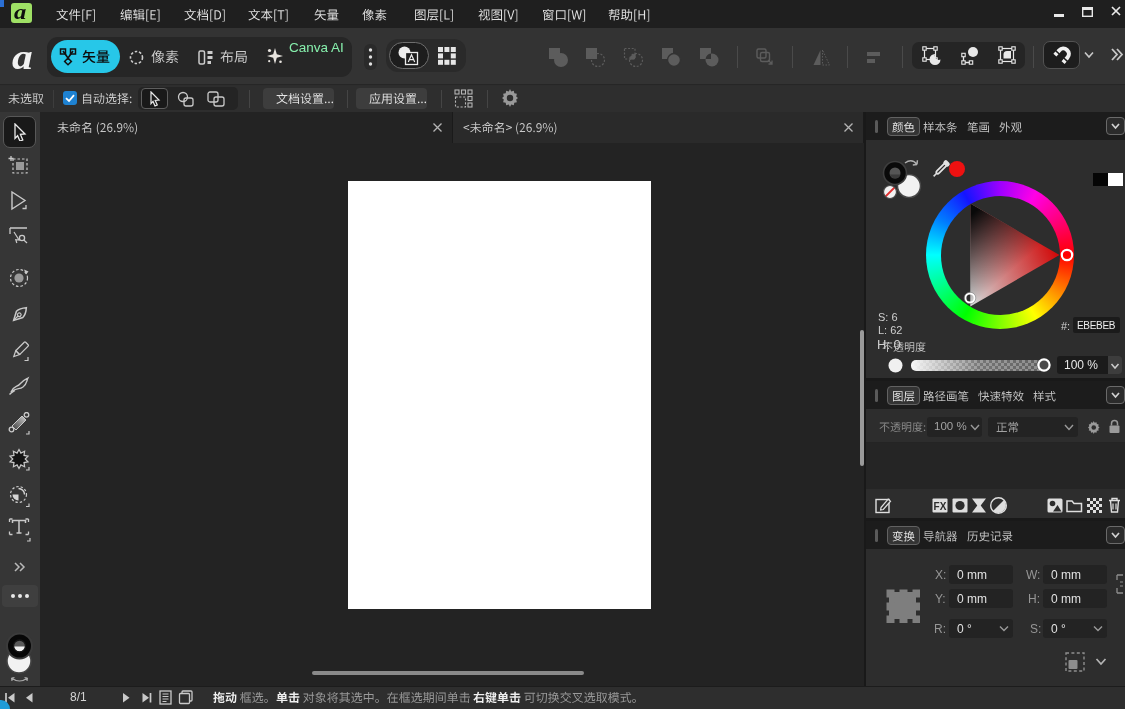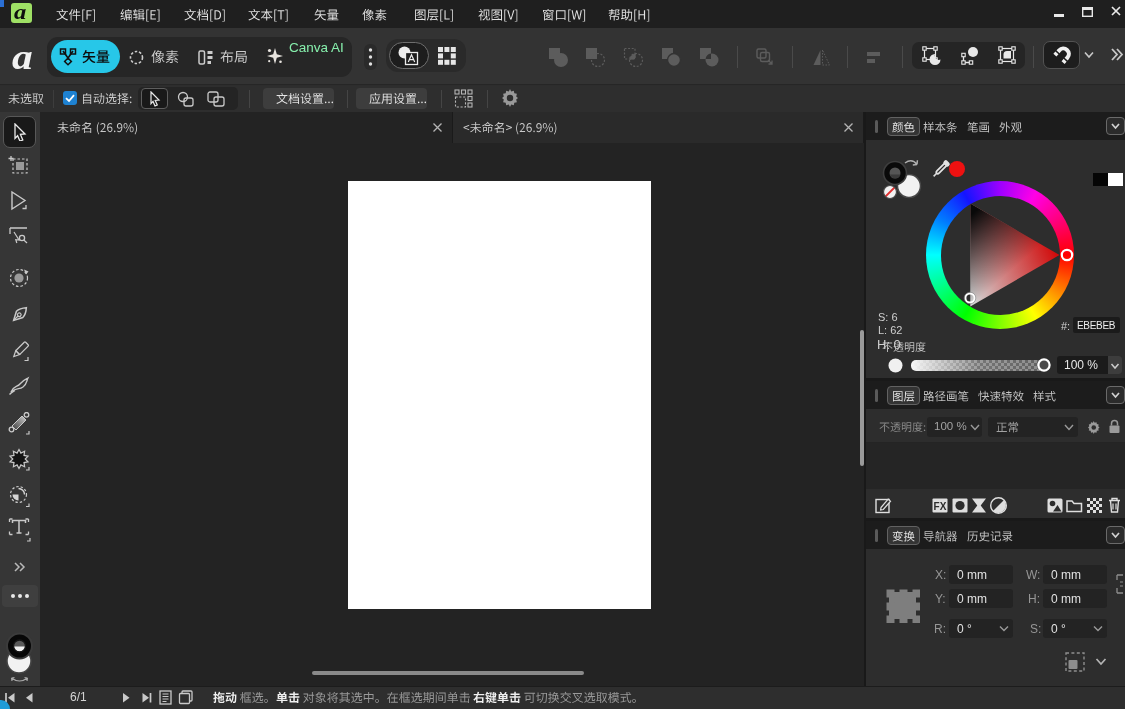--- a/index.html
+++ b/index.html
@@ -339,21 +339,21 @@
     </svg>
     <div style="position:absolute;left:0px;top:686px;width:1125px;height:23px;background:#2e2e2e;border-top:1px solid #1c1c1c"></div>
     <svg style="position:absolute;left:4px;top:691px;" width="150" height="13" viewBox="0 0 150 13">
       <path d="M2 2 v9.5" stroke="#c9c9c9" stroke-width="1.7"></path>
       <path d="M10.5 2 L4 6.7 L10.5 11.5 Z" fill="#c9c9c9"></path>
       <path d="M28.5 2 L22 6.7 L28.5 11.5 Z" fill="#c9c9c9"></path>
       <path d="M119 2 L125.5 6.7 L119 11.5 Z" fill="#c9c9c9"></path>
       <path d="M138.5 2 L145 6.7 L138.5 11.5 Z" fill="#c9c9c9"></path>
       <path d="M146.5 2 v9.5" stroke="#c9c9c9" stroke-width="1.7"></path>
     </svg>
-    <div style="position:absolute;left:70px;top:690px;font-size:12px;color:#d5d5d5;font-weight:400;white-space:pre;">6/1</div>
+    <div style="position:absolute;left:70px;top:690px;font-size:12px;color:#d5d5d5;font-weight:400;white-space:pre;">8/1</div>
     <svg style="position:absolute;left:158px;top:690px;" width="16" height="15" viewBox="0 0 16 15">
       <rect x="2" y="1" width="11" height="13" fill="none" stroke="#c9c9c9" stroke-width="1.3"></rect>
       <path d="M4.5 4 h6 M4.5 6.5 h6 M4.5 9 h6 M4.5 11.5 h4" stroke="#c9c9c9" stroke-width="1"></path>
     </svg>
     <svg style="position:absolute;left:178px;top:690px;" width="17" height="15" viewBox="0 0 17 15">
       <rect x="1.5" y="3.5" width="10" height="10" rx="1" fill="none" stroke="#c9c9c9" stroke-width="1.3"></rect>
       <path d="M4 3.5 V2 a1 1 0 0 1 1 -1 h8 a1 1 0 0 1 1 1 v8 a1 1 0 0 1 -1 1 h-1.5" fill="none" stroke="#c9c9c9" stroke-width="1.3"></path>
     </svg>
     <svg style="position:absolute;left:213.0px;top:689.5px;overflow:visible" width="26" height="16" viewBox="0 0 26 16">
       <path transform="translate(0,12.0)" d="M5.9 -10.2C5.5 -8.9 4.9 -7.7 4.1 -6.8V-7.9H3.1V-10.2H1.7V-7.9H0.4V-6.6H1.7V-4.4L0.3 -4.0L0.6 -2.6L1.7 -3.0V-0.6C1.7 -0.5 1.7 -0.4 1.5 -0.4C1.4 -0.4 1.0 -0.4 0.5 -0.4C0.7 -0.0 0.9 0.6 0.9 1.0C1.7 1.0 2.2 0.9 2.6 0.7C3.0 0.5 3.1 0.1 3.1 -0.6V-3.4L4.2 -3.7L4.2 -3.8L4.5 -2.8L5.3 -3.1V-0.9C5.3 0.6 5.7 1.0 7.3 1.0C7.6 1.0 9.4 1.0 9.8 1.0C11.0 1.0 11.4 0.5 11.6 -1.0C11.2 -1.0 10.7 -1.2 10.4 -1.5C10.3 -0.4 10.2 -0.3 9.7 -0.3C9.3 -0.3 7.8 -0.3 7.4 -0.3C6.7 -0.3 6.6 -0.3 6.6 -0.9V-3.6L7.5 -3.9V-1.1H8.7V-4.4L9.7 -4.7C9.6 -3.5 9.6 -2.9 9.6 -2.8C9.6 -2.6 9.5 -2.6 9.4 -2.6C9.3 -2.6 9.1 -2.6 8.9 -2.6C9.0 -2.3 9.2 -1.7 9.2 -1.4C9.5 -1.4 10.0 -1.4 10.3 -1.5C10.7 -1.7 10.8 -2.0 10.9 -2.5C10.9 -2.9 10.9 -4.2 10.9 -5.8L11.0 -6.0L10.0 -6.3L9.8 -6.2L9.7 -6.1L8.7 -5.7V-7.1H7.5V-5.3L6.6 -4.9V-6.2H5.4C5.7 -6.5 5.9 -6.9 6.2 -7.4H11.5V-8.7H6.8C7.0 -9.1 7.1 -9.5 7.2 -9.9ZM3.1 -4.7V-6.6H3.9L3.8 -6.5C4.1 -6.3 4.7 -5.9 4.9 -5.6L5.3 -6.0V-4.5L4.2 -4.0L4.0 -5.0Z M13.0 -9.3V-8.0H17.7V-9.3ZM13.1 -0.2 13.1 -0.3V-0.2C13.4 -0.5 14.0 -0.6 16.9 -1.4L17.1 -0.8L18.2 -1.2C18.0 -0.8 17.7 -0.4 17.3 -0.0C17.7 0.2 18.2 0.7 18.4 1.1C20.1 -0.6 20.6 -3.2 20.8 -6.2H22.0C21.9 -2.4 21.8 -1.0 21.5 -0.6C21.4 -0.5 21.3 -0.4 21.1 -0.4C20.8 -0.4 20.3 -0.4 19.7 -0.5C20.0 -0.1 20.1 0.5 20.1 0.9C20.8 0.9 21.4 0.9 21.8 0.9C22.2 0.8 22.5 0.7 22.8 0.3C23.2 -0.3 23.3 -2.1 23.4 -6.9C23.4 -7.1 23.4 -7.6 23.4 -7.6H20.8L20.8 -10.0H19.4L19.4 -7.6H18.0V-6.2H19.3C19.3 -4.3 19.0 -2.6 18.3 -1.3C18.1 -2.2 17.6 -3.4 17.2 -4.4L16.0 -4.1C16.2 -3.6 16.4 -3.1 16.6 -2.6L14.5 -2.1C14.9 -3.1 15.3 -4.1 15.5 -5.2H17.9V-6.5H12.6V-5.2H14.1C13.8 -3.9 13.4 -2.7 13.2 -2.3C13.0 -1.9 12.9 -1.6 12.6 -1.5C12.8 -1.2 13.0 -0.5 13.1 -0.2Z" fill="#f0f0f0"></path>

